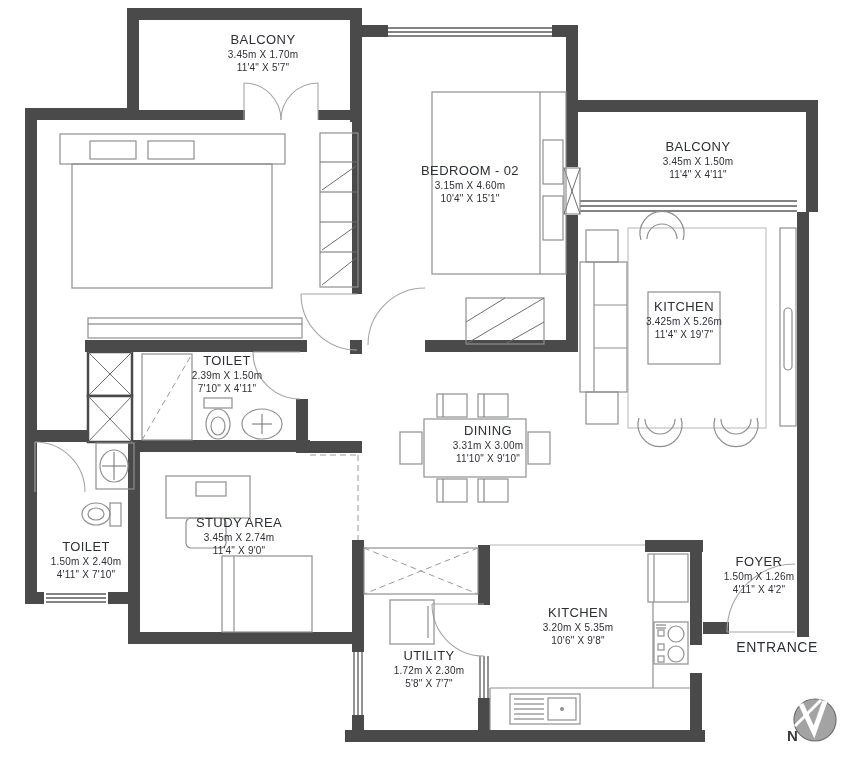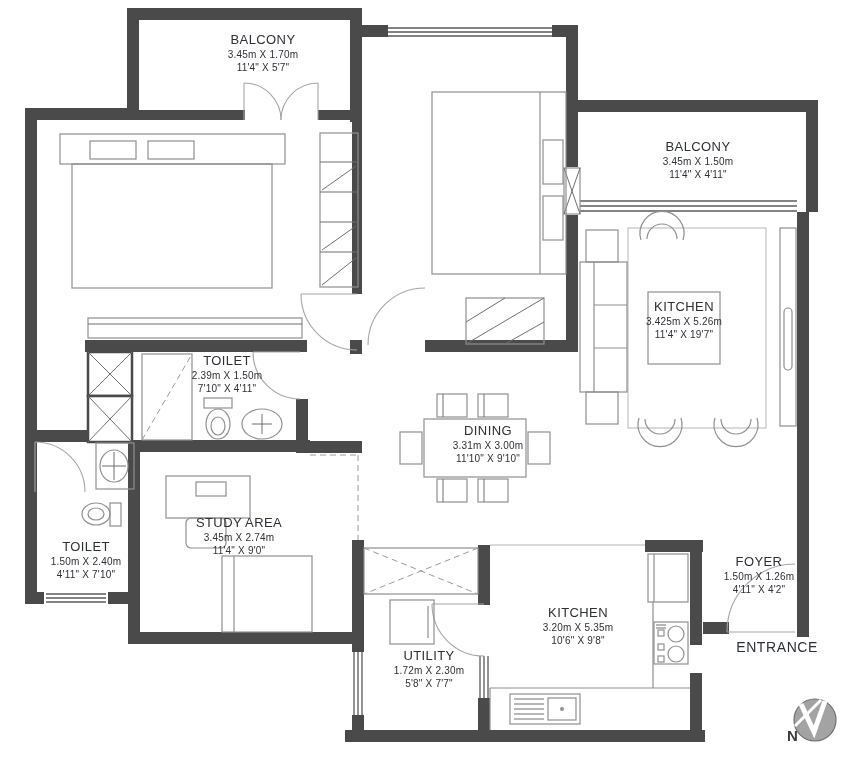--- a/index.html
+++ b/index.html
@@ -311,20 +311,25 @@
   </g>
 </svg>
 
   <div class="room-label" style="left:188px;top:33px;width:150px">
     <div class="rn">BALCONY</div>
     <div class="rd">3.45m X 1.70m</div>
     <div class="rd">11'4" X 5'7"</div>
   </div>
 
 
+  <div class="room-label" style="left:395px;top:164px;width:150px">
+    <div class="rn">BEDROOM - 02</div>
+    <div class="rd">3.15m X 4.60m</div>
+    <div class="rd">10'4" X 15'1"</div>
+  </div>
 
   <div class="room-label" style="left:623px;top:140px;width:150px">
     <div class="rn">BALCONY</div>
     <div class="rd">3.45m X 1.50m</div>
     <div class="rd">11'4" X 4'11"</div>
   </div>
 
   <div class="room-label" style="left:609px;top:300px;width:150px">
     <div class="rn">KITCHEN</div>
     <div class="rd">3.425m X 5.26m</div>

